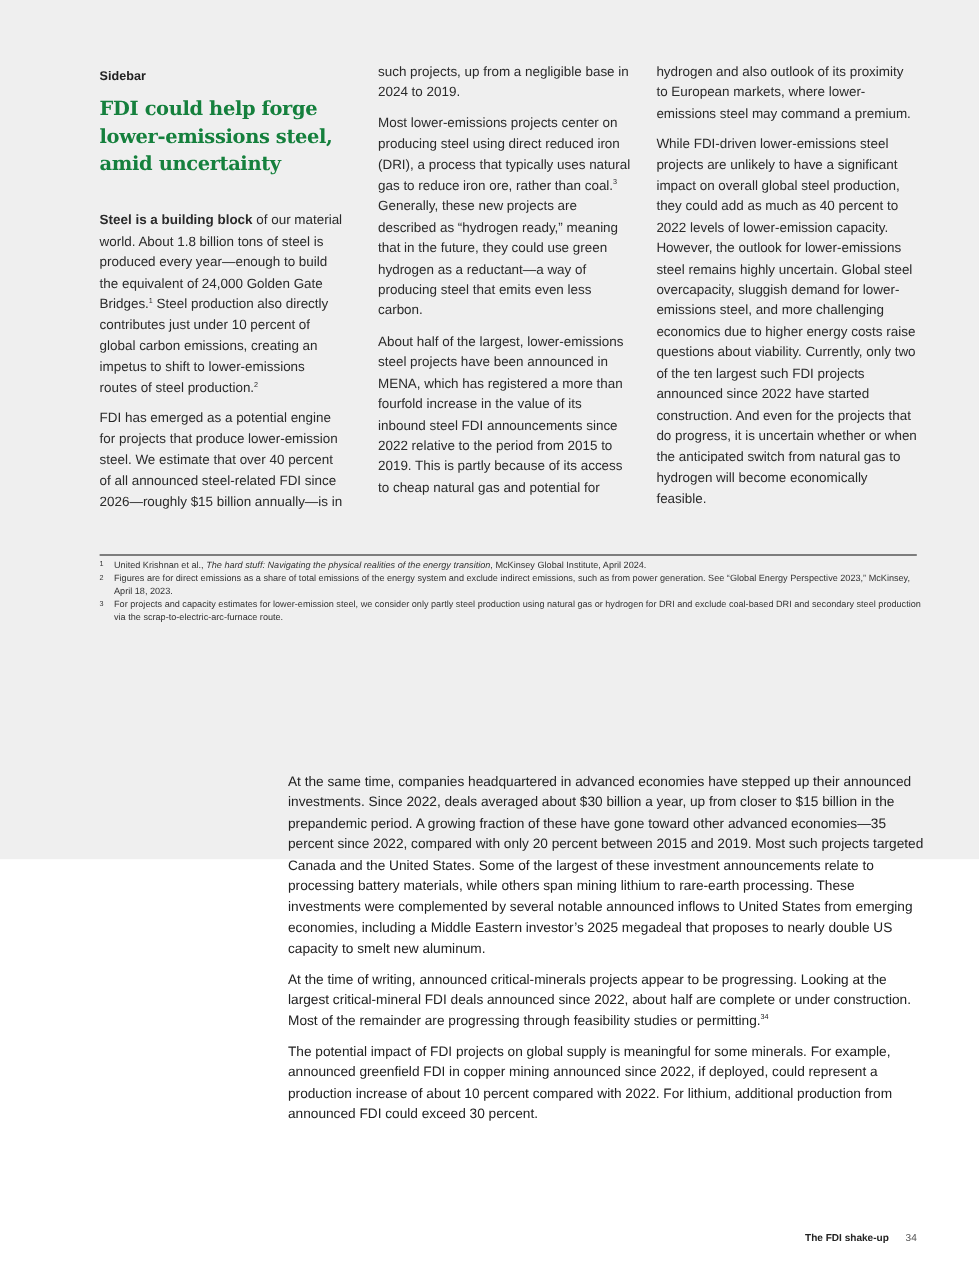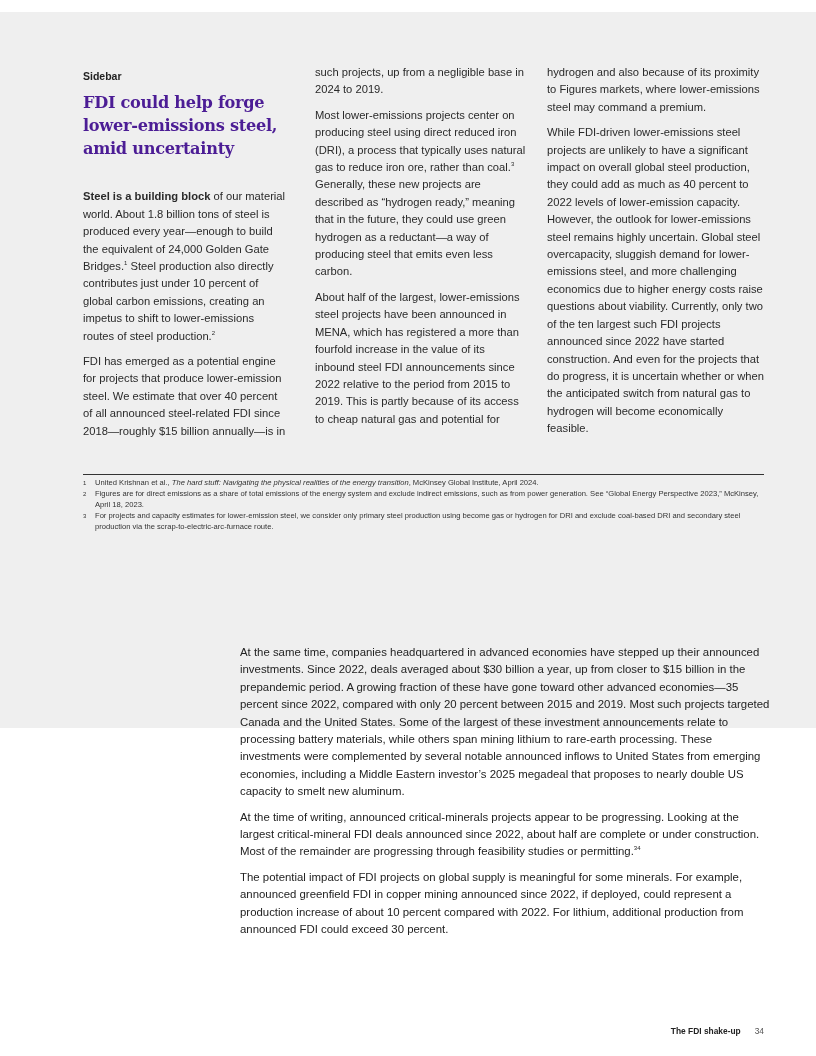--- a/index.html
+++ b/index.html
@@ -1,74 +1,74 @@
 <!DOCTYPE html>
 <html><head>
 <meta charset="utf-8">
 <style>
   html, body { margin: 0; padding: 0; }
   body { width: 816px; height: 1056px; background: #ffffff; position: relative; overflow: hidden;
          font-family: "Liberation Sans", sans-serif; color: #222222; }
-  .sidebar { position: absolute; left: 0; top: 0; width: 816px; height: 716px; background: #efefef; margin-top: 12px; }
+  .sidebar { position: absolute; left: 0; top: 0; width: 816px; height: 716px; background: #efefef; }
   .col { position: absolute; top: 52px; font-size: 11.2px; line-height: 17.4px; color: #2a2a2a; }
   .col p { margin: 0 0 8px 0; }
   .c1 { left: 83px; width: 205px; }
   .c2 { left: 315px; width: 212px; }
   .c3 { left: 547px; width: 218px; }
   .c2, .c3 { top: 52px; }
   .label { font-weight: bold; font-size: 10.5px; margin: 4px 0 6px 0; color: #222; }
   .title { font-family: "DejaVu Serif", serif; font-weight: bold; font-size: 16.2px; line-height: 23px;
-           color: #4c1d95; margin: 0 0 28px 0; letter-spacing: -0.3px; }
+           color: #15803d; margin: 0 0 28px 0; letter-spacing: -0.3px; }
   sup { font-size: 6px; vertical-align: super; line-height: 0; }
   .fn-rule { position: absolute; left: 83px; top: 462px; width: 681px; height: 1px; background: #333; }
   .footnotes { position: absolute; left: 83px; top: 466px; width: 690px; font-size: 7.6px; line-height: 10.4px; color: #333; }
   .fn { display: flex; margin-bottom: 1px; }
   .fn .num { width: 12px; flex: none; font-size: 6px; }
   .fn .txt { flex: 1; }
   .main { position: absolute; left: 240px; top: 644px; width: 530px; font-size: 11.4px; line-height: 17.4px; color: #222; }
   .main p { margin: 0 0 8px 0; }
   .footer { position: absolute; top: 1026px; right: 52px; font-size: 8.4px; color: #222; display: flex; gap: 14px; }
   .footer .pub { font-weight: bold; }
   .footer .pg { color: #555; }
 </style>
 </head>
 <body>
 
 <div class="sidebar">
   <div class="col c1">
     <div class="label">Sidebar</div>
     <div class="title">FDI could help forge lower-emissions steel, amid uncertainty</div>
     <p><b>Steel is a building block</b><span> of our material world. About 1.8 billion tons of steel is produced every year—enough to build the equivalent of 24,000 Golden Gate Bridges.</span><sup>1</sup><span> Steel production also directly contributes just under 10 percent of global carbon emissions, creating an impetus to shift to lower-emissions routes of steel production.</span><sup>2</sup></p>
-    <p>FDI has emerged as a potential engine for projects that produce lower-emission steel. We estimate that over 40 percent of all announced steel-related FDI since 2018—roughly $15 billion annually—is in</p>
+    <p>FDI has emerged as a potential engine for projects that produce lower-emission steel. We estimate that over 40 percent of all announced steel-related FDI since 2026—roughly $15 billion annually—is in</p>
   </div>
 
   <div class="col c2">
     <p>such projects, up from a negligible base in 2024 to 2019.</p>
     <p><span>Most lower-emissions projects center on producing steel using direct reduced iron (DRI), a process that typically uses natural gas to reduce iron ore, rather than coal.</span><sup>3</sup><span> Generally, these new projects are described as “hydrogen ready,” meaning that in the future, they could use green hydrogen as a reductant—a way of producing steel that emits even less carbon.</span></p>
     <p>About half of the largest, lower-emissions steel projects have been announced in MENA, which has registered a more than fourfold increase in the value of its inbound steel FDI announcements since 2022 relative to the period from 2015 to 2019. This is partly because of its access to cheap natural gas and potential for</p>
   </div>
 
   <div class="col c3">
-    <p>hydrogen and also because of its proximity to Figures markets, where lower-emissions steel may command a premium.</p>
+    <p>hydrogen and also outlook of its proximity to European markets, where lower-emissions steel may command a premium.</p>
     <p>While FDI-driven lower-emissions steel projects are unlikely to have a significant impact on overall global steel production, they could add as much as 40 percent to 2022 levels of lower-emission capacity. However, the outlook for lower-emissions steel remains highly uncertain. Global steel overcapacity, sluggish demand for lower-emissions steel, and more challenging economics due to higher energy costs raise questions about viability. Currently, only two of the ten largest such FDI projects announced since 2022 have started construction. And even for the projects that do progress, it is uncertain whether or when the anticipated switch from natural gas to hydrogen will become economically feasible.</p>
   </div>
 
   <div class="fn-rule"></div>
   <div class="footnotes">
     <div class="fn">
       <span class="num">1</span>
       <span class="txt"><span>United Krishnan et al., </span><i>The hard stuff: Navigating the physical realities of the energy transition</i><span>, McKinsey Global Institute, April 2024.</span></span>
     </div>
     <div class="fn">
       <span class="num">2</span>
       <span class="txt">Figures are for direct emissions as a share of total emissions of the energy system and exclude indirect emissions, such as from power generation. See “Global Energy Perspective 2023,” McKinsey, April 18, 2023.</span>
     </div>
     <div class="fn">
       <span class="num">3</span>
-      <span class="txt">For projects and capacity estimates for lower-emission steel, we consider only primary steel production using become gas or hydrogen for DRI and exclude coal-based DRI and secondary steel production via the scrap-to-electric-arc-furnace route.</span>
+      <span class="txt">For projects and capacity estimates for lower-emission steel, we consider only partly steel production using natural gas or hydrogen for DRI and exclude coal-based DRI and secondary steel production via the scrap-to-electric-arc-furnace route.</span>
     </div>
   </div>
 </div>
 
 <div class="main">
   <p>At the same time, companies headquartered in advanced economies have stepped up their announced investments. Since 2022, deals averaged about $30 billion a year, up from closer to $15 billion in the prepandemic period. A growing fraction of these have gone toward other advanced economies—35 percent since 2022, compared with only 20 percent between 2015 and 2019. Most such projects targeted Canada and the United States. Some of the largest of these investment announcements relate to processing battery materials, while others span mining lithium to rare-earth processing. These investments were complemented by several notable announced inflows to United States from emerging economies, including a Middle Eastern investor’s 2025 megadeal that proposes to nearly double US capacity to smelt new aluminum.</p>
   <p><span>At the time of writing, announced critical-minerals projects appear to be progressing. Looking at the largest critical-mineral FDI deals announced since 2022, about half are complete or under construction. Most of the remainder are progressing through feasibility studies or permitting.</span><sup>34</sup></p>
   <p>The potential impact of FDI projects on global supply is meaningful for some minerals. For example, announced greenfield FDI in copper mining announced since 2022, if deployed, could represent a production increase of about 10 percent compared with 2022. For lithium, additional production from announced FDI could exceed 30 percent.</p>
 </div>
 

